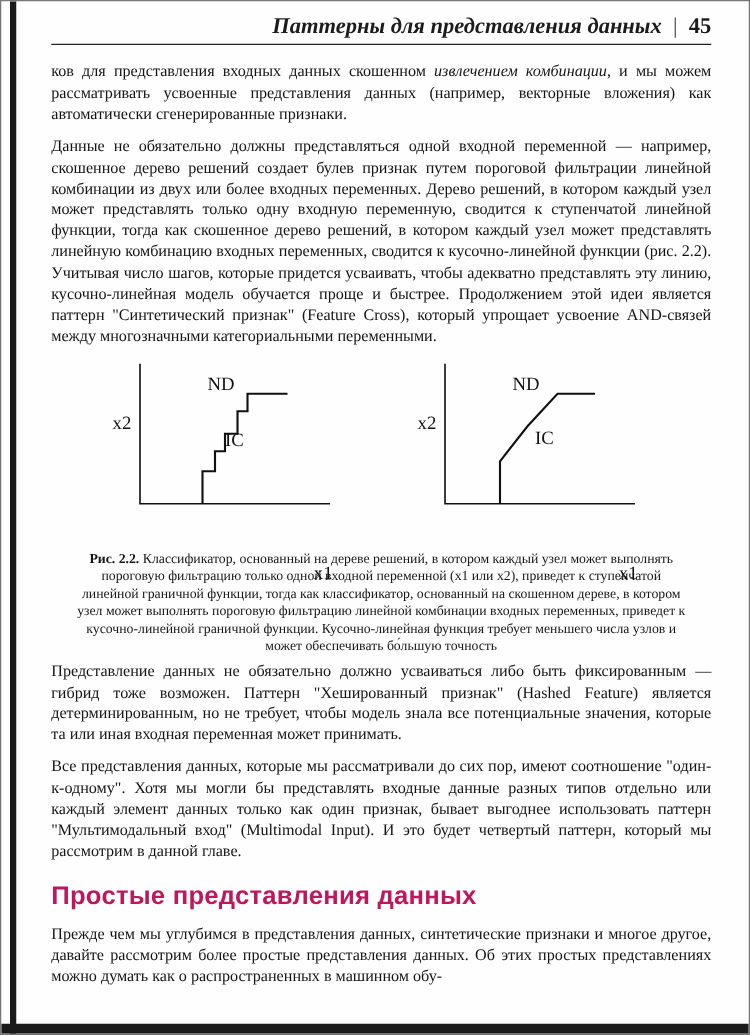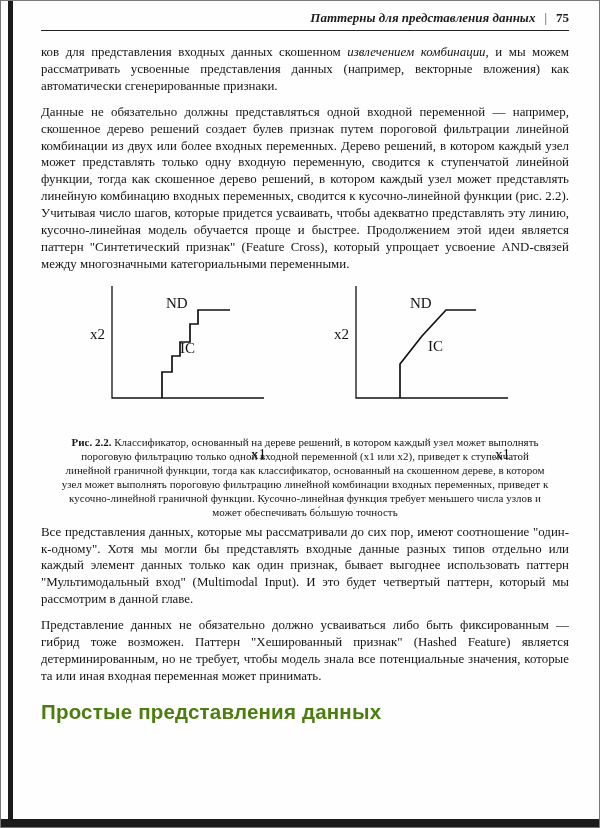--- a/index.html
+++ b/index.html
@@ -3,56 +3,56 @@
 <meta charset="utf-8">
 <style>
   html,body{margin:0;padding:0;background:#ffffff;}
   body{width:600px;height:828px;position:relative;font-family:"Liberation Serif",serif;color:#141414;}
   .page{position:absolute;left:0;top:0;width:600px;height:828px;box-sizing:border-box;
         border:1px solid #777;overflow:hidden;background:#fefefe;}
   .scan-left{position:absolute;left:7px;top:0;bottom:0;width:5px;background:#1b1b1b;}
   .scan-bottom{position:absolute;left:0;right:0;bottom:0;height:8px;background:#1b1b1b;}
   .content{position:absolute;left:40px;right:30px;top:9px;}
   .running-head{display:flex;justify-content:flex-end;align-items:baseline;gap:9px;
-        font-size:13px;font-style:italic;font-weight:bold;color:#1c1c1c;}
+        font-size:18px;font-style:italic;font-weight:bold;color:#1c1c1c;}
   .rh-sep{font-style:normal;font-weight:normal;color:#444;}
   .rh-num{font-style:normal;font-weight:bold;}
   .head-rule{border:none;border-top:1.4px solid #222;margin:4px 0 13px 0;}
   p.body-par{font-size:12.9px;line-height:1.31;text-align:justify;margin:0 0 9px 0;}
   .it{font-style:italic;}
   .figure-row{display:flex;justify-content:center;gap:58px;margin:8px 0 4px 0;}
   .chart{position:relative;width:186px;height:150px;}
   .chart svg{position:absolute;left:16px;top:0;width:160px;height:128px;}
   .axis{fill:none;stroke:#111;stroke-width:1.3;}
   .curve{fill:none;stroke:#111;stroke-width:1.7;}
   .lbl{position:absolute;font-size:15px;color:#111;font-family:"Liberation Serif",serif;}
   .ylab{left:0;top:44px;}
   .xlab{left:16px;top:131px;width:160px;text-align:right;margin-top:33px;}
   .nd{left:76px;top:13px;}
   .ic-l{left:90px;top:58px;}
   .ic-r{left:94px;top:56px;}
   .caption{width:492px;margin:2px auto 4px auto;font-size:11px;line-height:1.27;
         text-align:center;color:#161616;}
   .caption b{font-weight:bold;}
   h1.section-heading{font-family:"Liberation Sans",sans-serif;font-size:20.5px;font-weight:bold;
-        color:#4d7c0f;margin:15px 0 10px 0;letter-spacing:0.2px;}
+        color:#be185d;margin:15px 0 10px 0;letter-spacing:0.2px;}
 </style>
 </head>
 <body>
 
 <div class="page">
   <div class="scan-left"></div>
   <div class="scan-bottom"></div>
 
   <div class="content">
 
     <div class="running-head">
       <span class="rh-title">Паттерны для представления данных</span>
       <span class="rh-sep">|</span>
-      <span class="rh-num">75</span>
+      <span class="rh-num">45</span>
     </div>
     <hr class="head-rule">
 
     <p class="body-par"><span>ков для представления входных данных скошенном </span><span class="it">извлечением комбинации</span><span>, и мы можем рассматривать усвоенные представления данных (например, векторные вложения) как автоматически сгенерированные признаки.</span></p>
 
     <p class="body-par">Данные не обязательно должны представляться одной входной переменной — например, скошенное дерево решений создает булев признак путем пороговой фильтрации линейной комбинации из двух или более входных переменных. Дерево решений, в котором каждый узел может представлять только одну входную переменную, сводится к ступенчатой линейной функции, тогда как скошенное дерево решений, в котором каждый узел может представлять линейную комбинацию входных переменных, сводится к кусочно-линейной функции (рис. 2.2). Учитывая число шагов, которые придется усваивать, чтобы адекватно представлять эту линию, кусочно-линейная модель обучается проще и быстрее. Продолжением этой идеи является паттерн "Синтетический признак" (Feature Cross), который упрощает усвоение AND-связей между многозначными категориальными переменными.</p>
 
     <div class="figure-row">
       <div class="chart">
         <svg viewBox="0 0 160 128">
@@ -71,21 +71,22 @@
         </svg>
         <span class="lbl ylab">x2</span>
         <span class="lbl nd">ND</span>
         <span class="lbl ic-r">IC</span>
         <span class="lbl xlab">x1</span>
       </div>
     </div>
 
     <div class="caption"><b>Рис. 2.2.</b><span> Классификатор, основанный на дереве решений, в котором каждый узел может выполнять пороговую фильтрацию только одной входной переменной (x1 или x2), приведет к ступенчатой линейной граничной функции, тогда как классификатор, основанный на скошенном дереве, в котором узел может выполнять пороговую фильтрацию линейной комбинации входных переменных, приведет к кусочно-линейной граничной функции. Кусочно-линейная функция требует меньшего числа узлов и может обеспечивать бо́льшую точность</span></div>
 
+    <p class="body-par">Представление данных не обязательно должно усваиваться либо быть фиксированным — гибрид тоже возможен. Паттерн "Хешированный признак" (Hashed Feature) является детерминированным, но не требует, чтобы модель знала все потенциальные значения, которые та или иная входная переменная может принимать.</p>
+
     <p class="body-par">Все представления данных, которые мы рассматривали до сих пор, имеют соотношение "один-к-одному". Хотя мы могли бы представлять входные данные разных типов отдельно или каждый элемент данных только как один признак, бывает выгоднее использовать паттерн "Мультимодальный вход" (Multimodal Input). И это будет четвертый паттерн, который мы рассмотрим в данной главе.</p>
-
-    <p class="body-par">Представление данных не обязательно должно усваиваться либо быть фиксированным — гибрид тоже возможен. Паттерн "Хешированный признак" (Hashed Feature) является детерминированным, но не требует, чтобы модель знала все потенциальные значения, которые та или иная входная переменная может принимать.</p>
 
     <h1 class="section-heading">Простые представления данных</h1>
 
+    <p class="body-par">Прежде чем мы углубимся в представления данных, синтетические признаки и многое другое, давайте рассмотрим более простые представления данных. Об этих простых представлениях можно думать как о распространенных в машинном обу-</p>
 
   </div>
 </div>
 
 </body></html>

